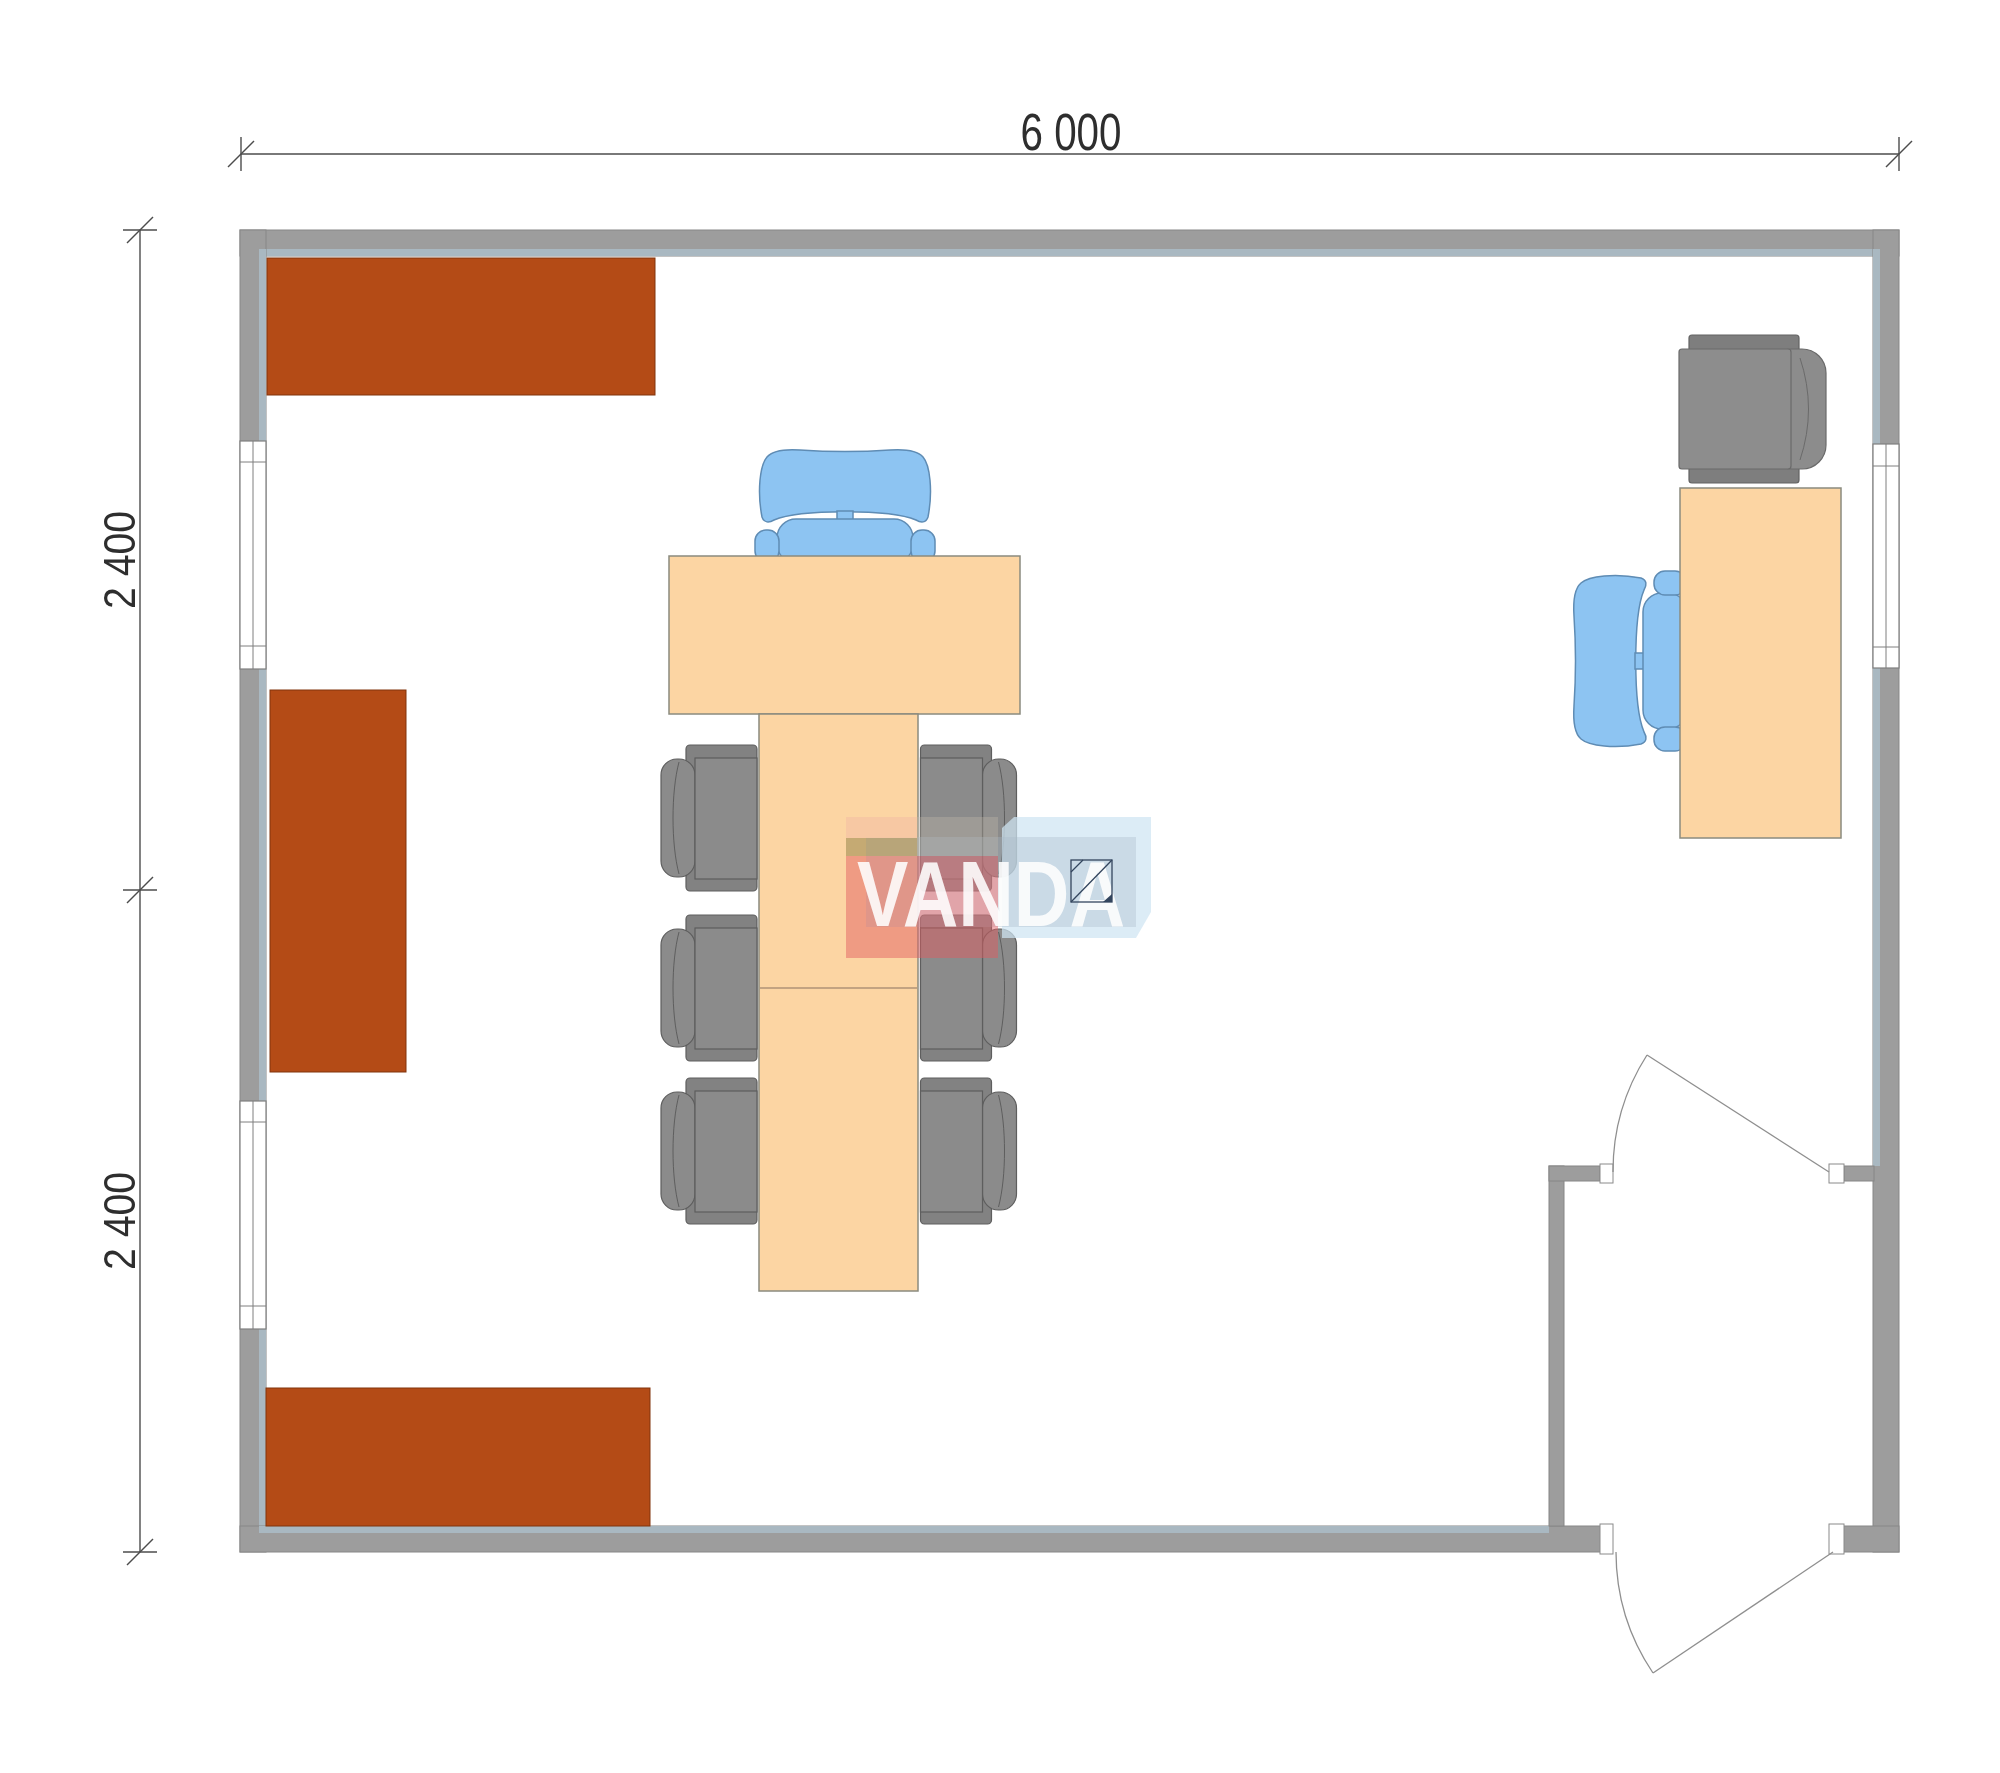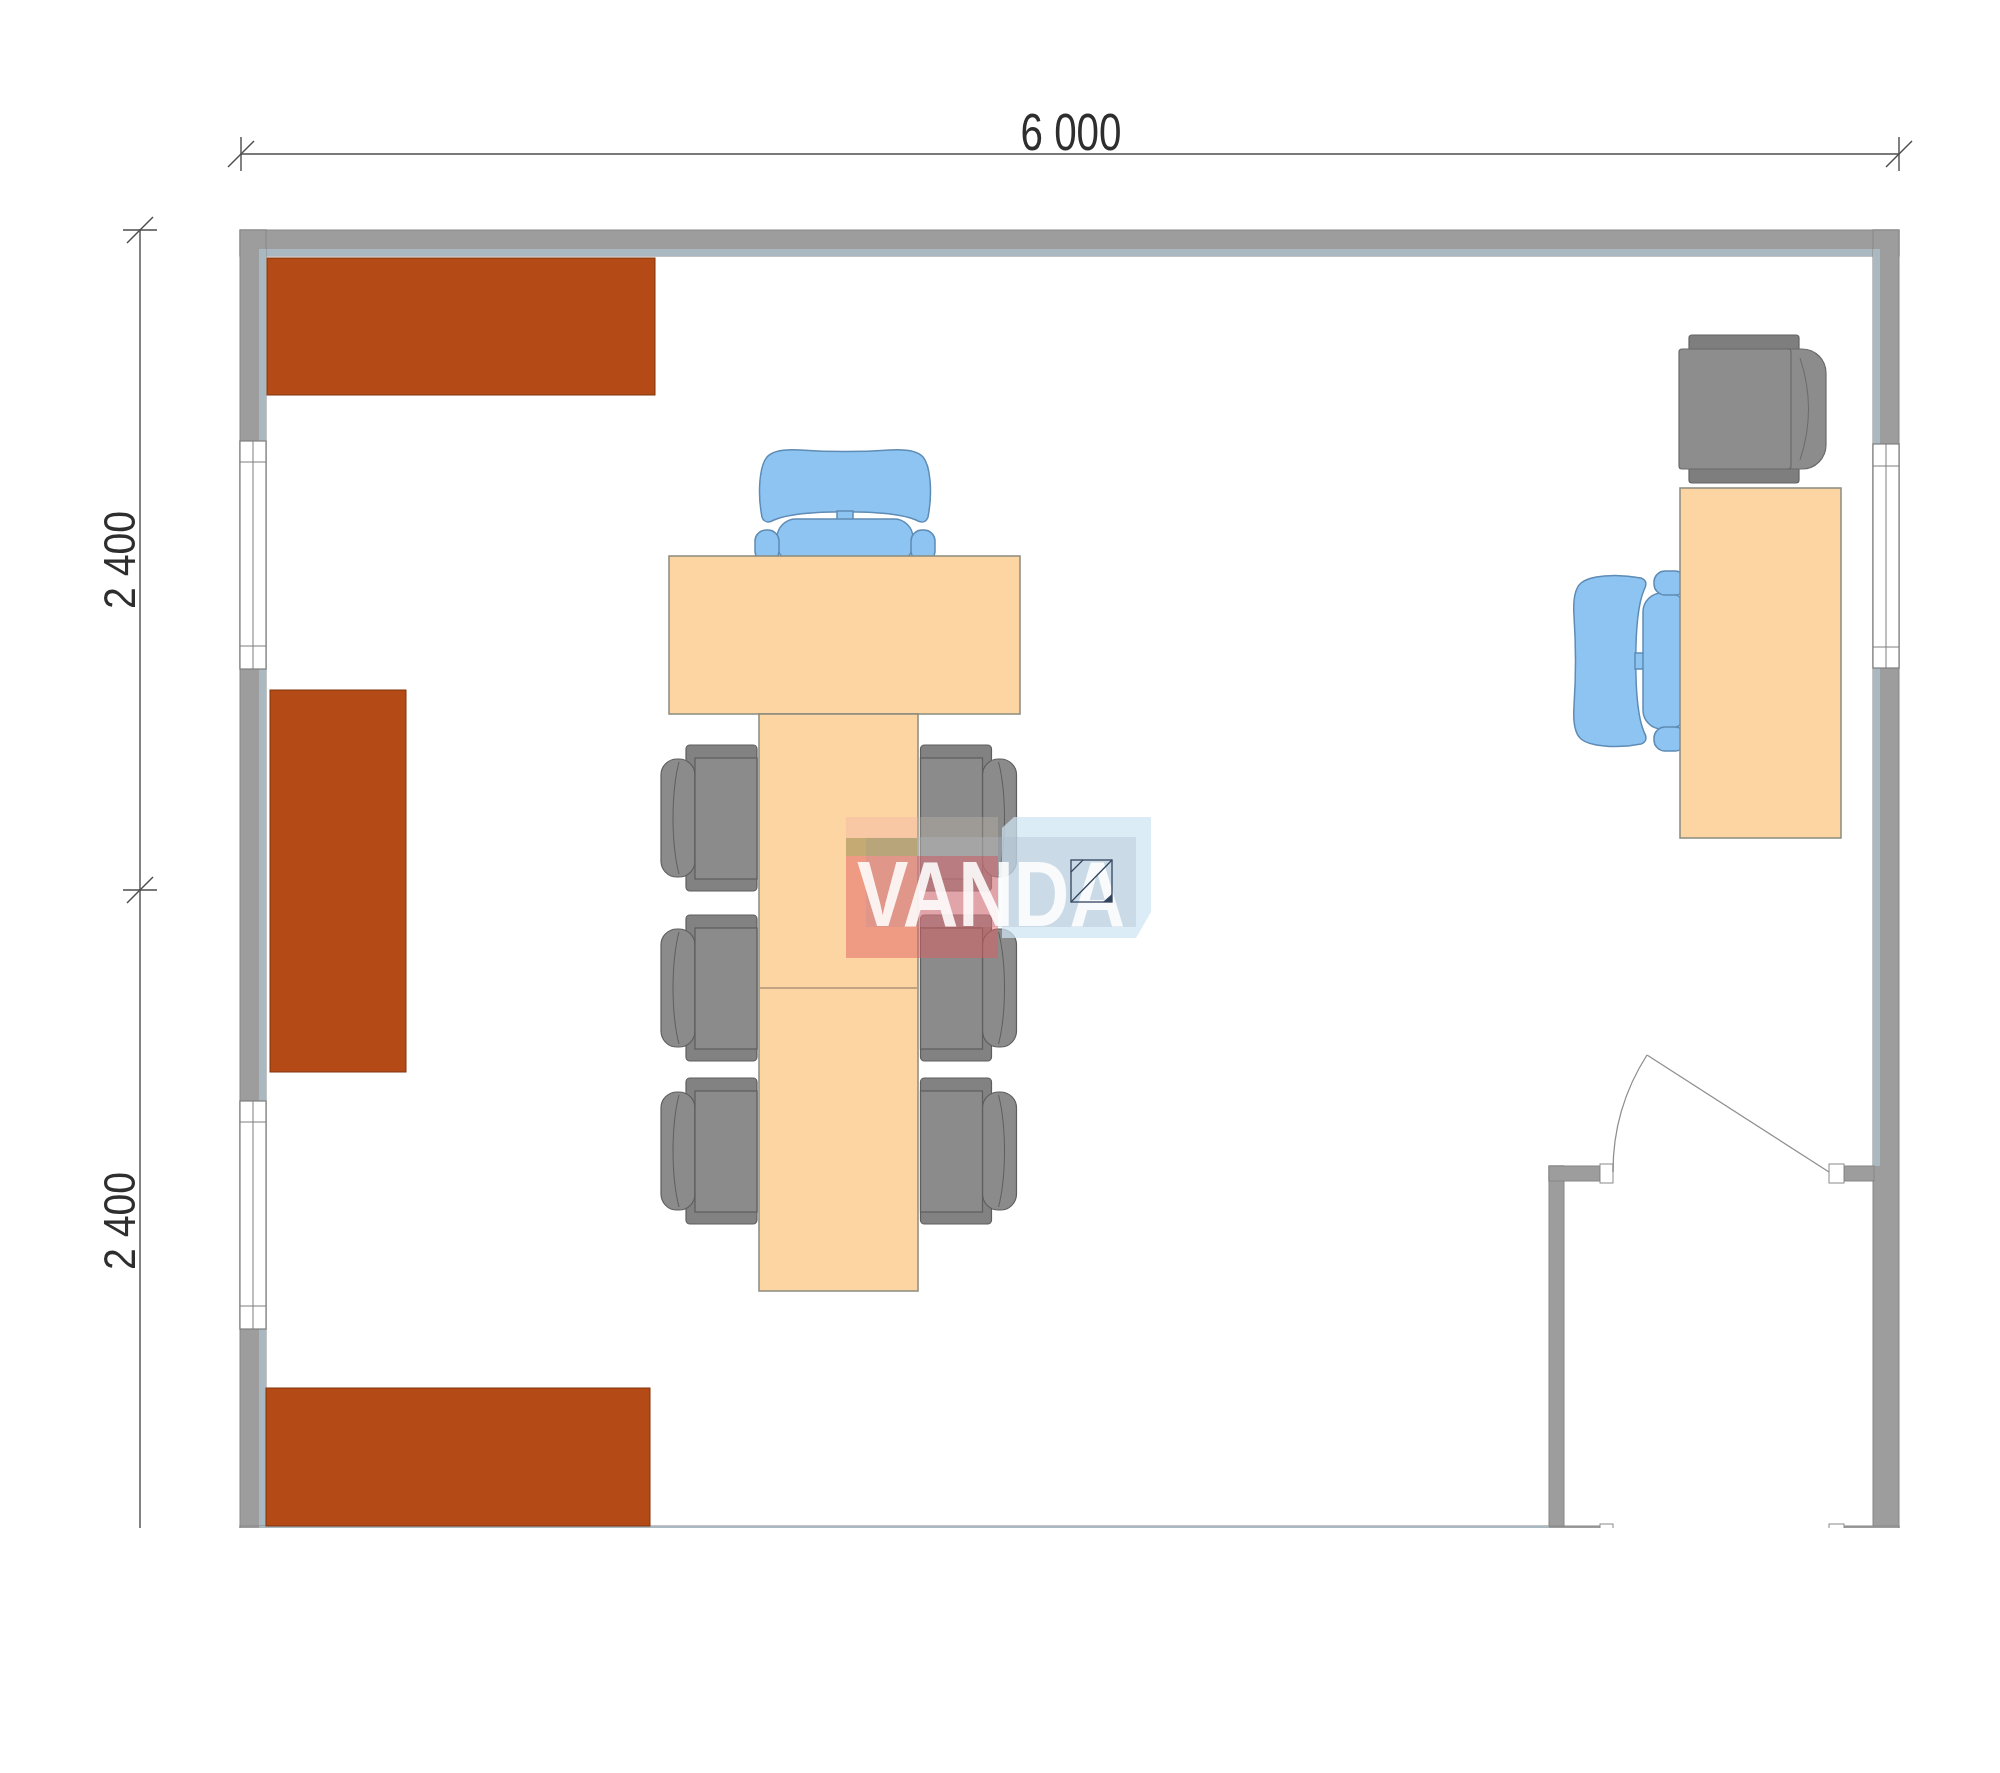--- a/index.html
+++ b/index.html
@@ -1,16 +1,16 @@
 <!DOCTYPE html>
 <html><head>
 <meta charset="utf-8">
 <style>
   html,body{margin:0;padding:0;background:#ffffff;}
-  #plan{width:2000px;height:1528px;position:relative;}
+  #plan{width:2000px;height:1773px;position:relative;}
   svg{display:block;}
   text{font-family:"Liberation Sans", sans-serif;}
 </style>
 </head>
 <body>
 
 <div id="plan">
 <svg width="2000" height="1773" viewBox="0 0 2000 1773">
 
   <rect x="0" y="0" width="2000" height="1773" fill="#ffffff"></rect>

